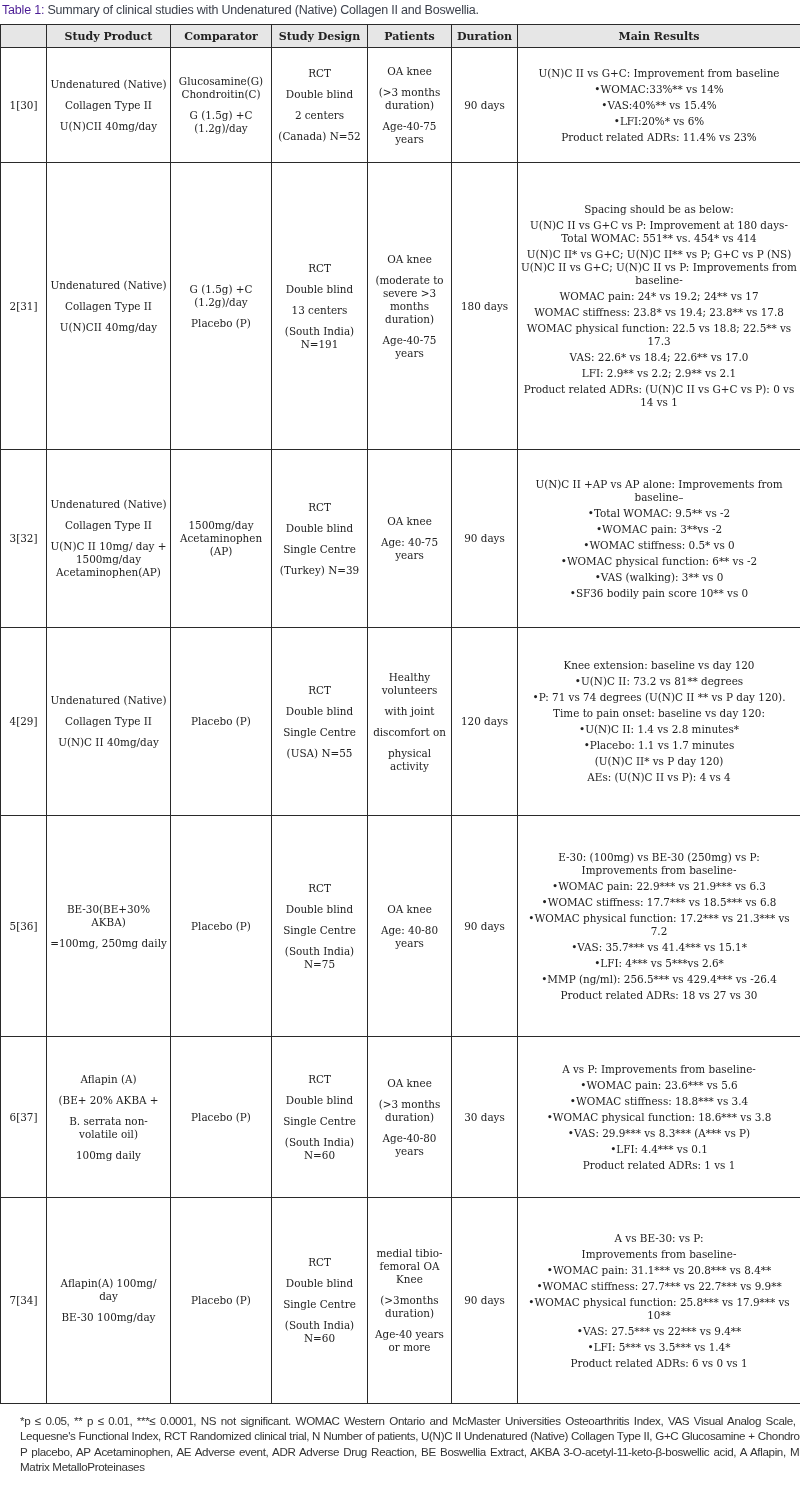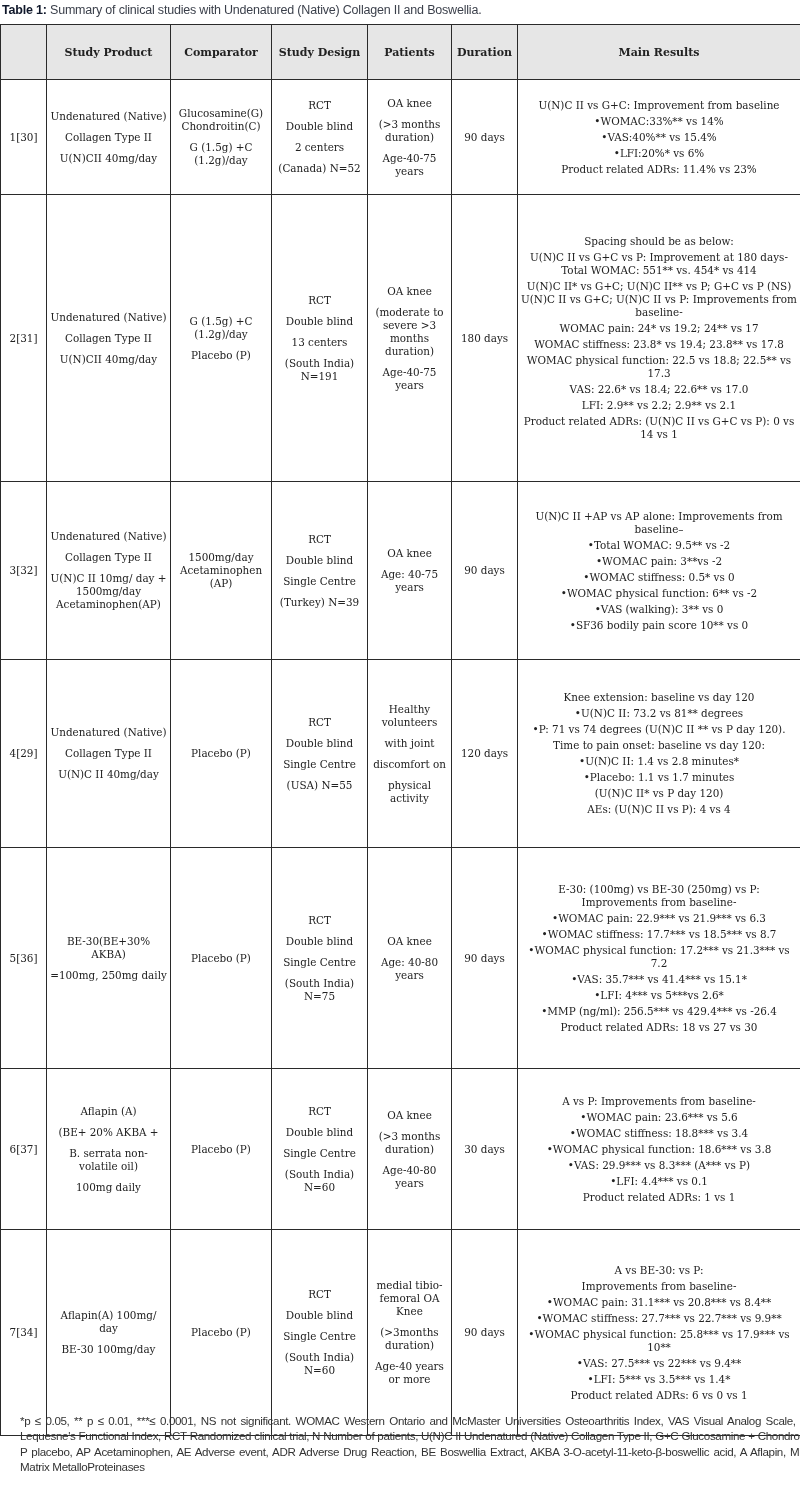--- a/index.html
+++ b/index.html
@@ -2,30 +2,30 @@
 <html><head>
   <meta charset="utf-8">
   <style>
     html, body { margin: 0; padding: 0; background: #ffffff; }
     body { width: 800px; height: 1492px; overflow: hidden; position: relative; }
     .caption {
       position: absolute; left: 2px; top: 3px; width: 796px;
       font-family: "Liberation Sans", sans-serif; font-size: 12.5px;
       color: #3a3f4a; letter-spacing: -0.2px; white-space: nowrap;
     }
-    .caption .label { color: #0f172a; font-weight: bold; }
+    .caption .label { color: #4c1d95; }
     table.main {
       position: absolute; left: 0; top: 24px; width: 800px;
       border-collapse: collapse; table-layout: fixed;
       font-family: "DejaVu Serif", "Liberation Serif", serif;
       font-size: 10.4px; color: #222222; line-height: 13px;
     }
     table.main td, table.main th {
       border: 1px solid #2a2a2a; text-align: center; vertical-align: middle;
-      padding: 16px 3px;
+      padding: 0 3px;
     }
     table.main th {
       background: #e6e6e6; font-weight: bold; height: 22px;
       font-size: 11px;
     }
     .cell p { margin: 0; }
     .cell p + p { margin-top: 7px; }
     .tight p + p { margin-top: 8px; text-align: center; }
     .res p + p { margin-top: 3px; }
     .footnote {
@@ -209,21 +209,21 @@
           <p>(South India) N=75</p>
         </td>
         <td class="cell tight">
           <p>OA knee</p>
           <p>Age: 40-80 years</p>
         </td>
         <td class="cell ">90 days</td>
         <td class="cell res">
           <p>E-30: (100mg) vs BE-30 (250mg) vs P: Improvements from baseline-</p>
           <p>•WOMAC pain: 22.9*** vs 21.9*** vs 6.3</p>
-          <p>•WOMAC stiffness: 17.7*** vs 18.5*** vs 8.7</p>
+          <p>•WOMAC stiffness: 17.7*** vs 18.5*** vs 6.8</p>
           <p>•WOMAC physical function: 17.2*** vs 21.3*** vs 7.2</p>
           <p>•VAS:  35.7*** vs 41.4*** vs 15.1*</p>
           <p>•LFI: 4*** vs 5***vs 2.6*</p>
           <p>•MMP (ng/ml): 256.5*** vs 429.4*** vs -26.4</p>
           <p>Product related ADRs: 18 vs 27 vs 30</p>
         </td>
       </tr>
       <tr style="height: 161px;">
         <td class="cell ">6[37]</td>
         <td class="cell tight">

